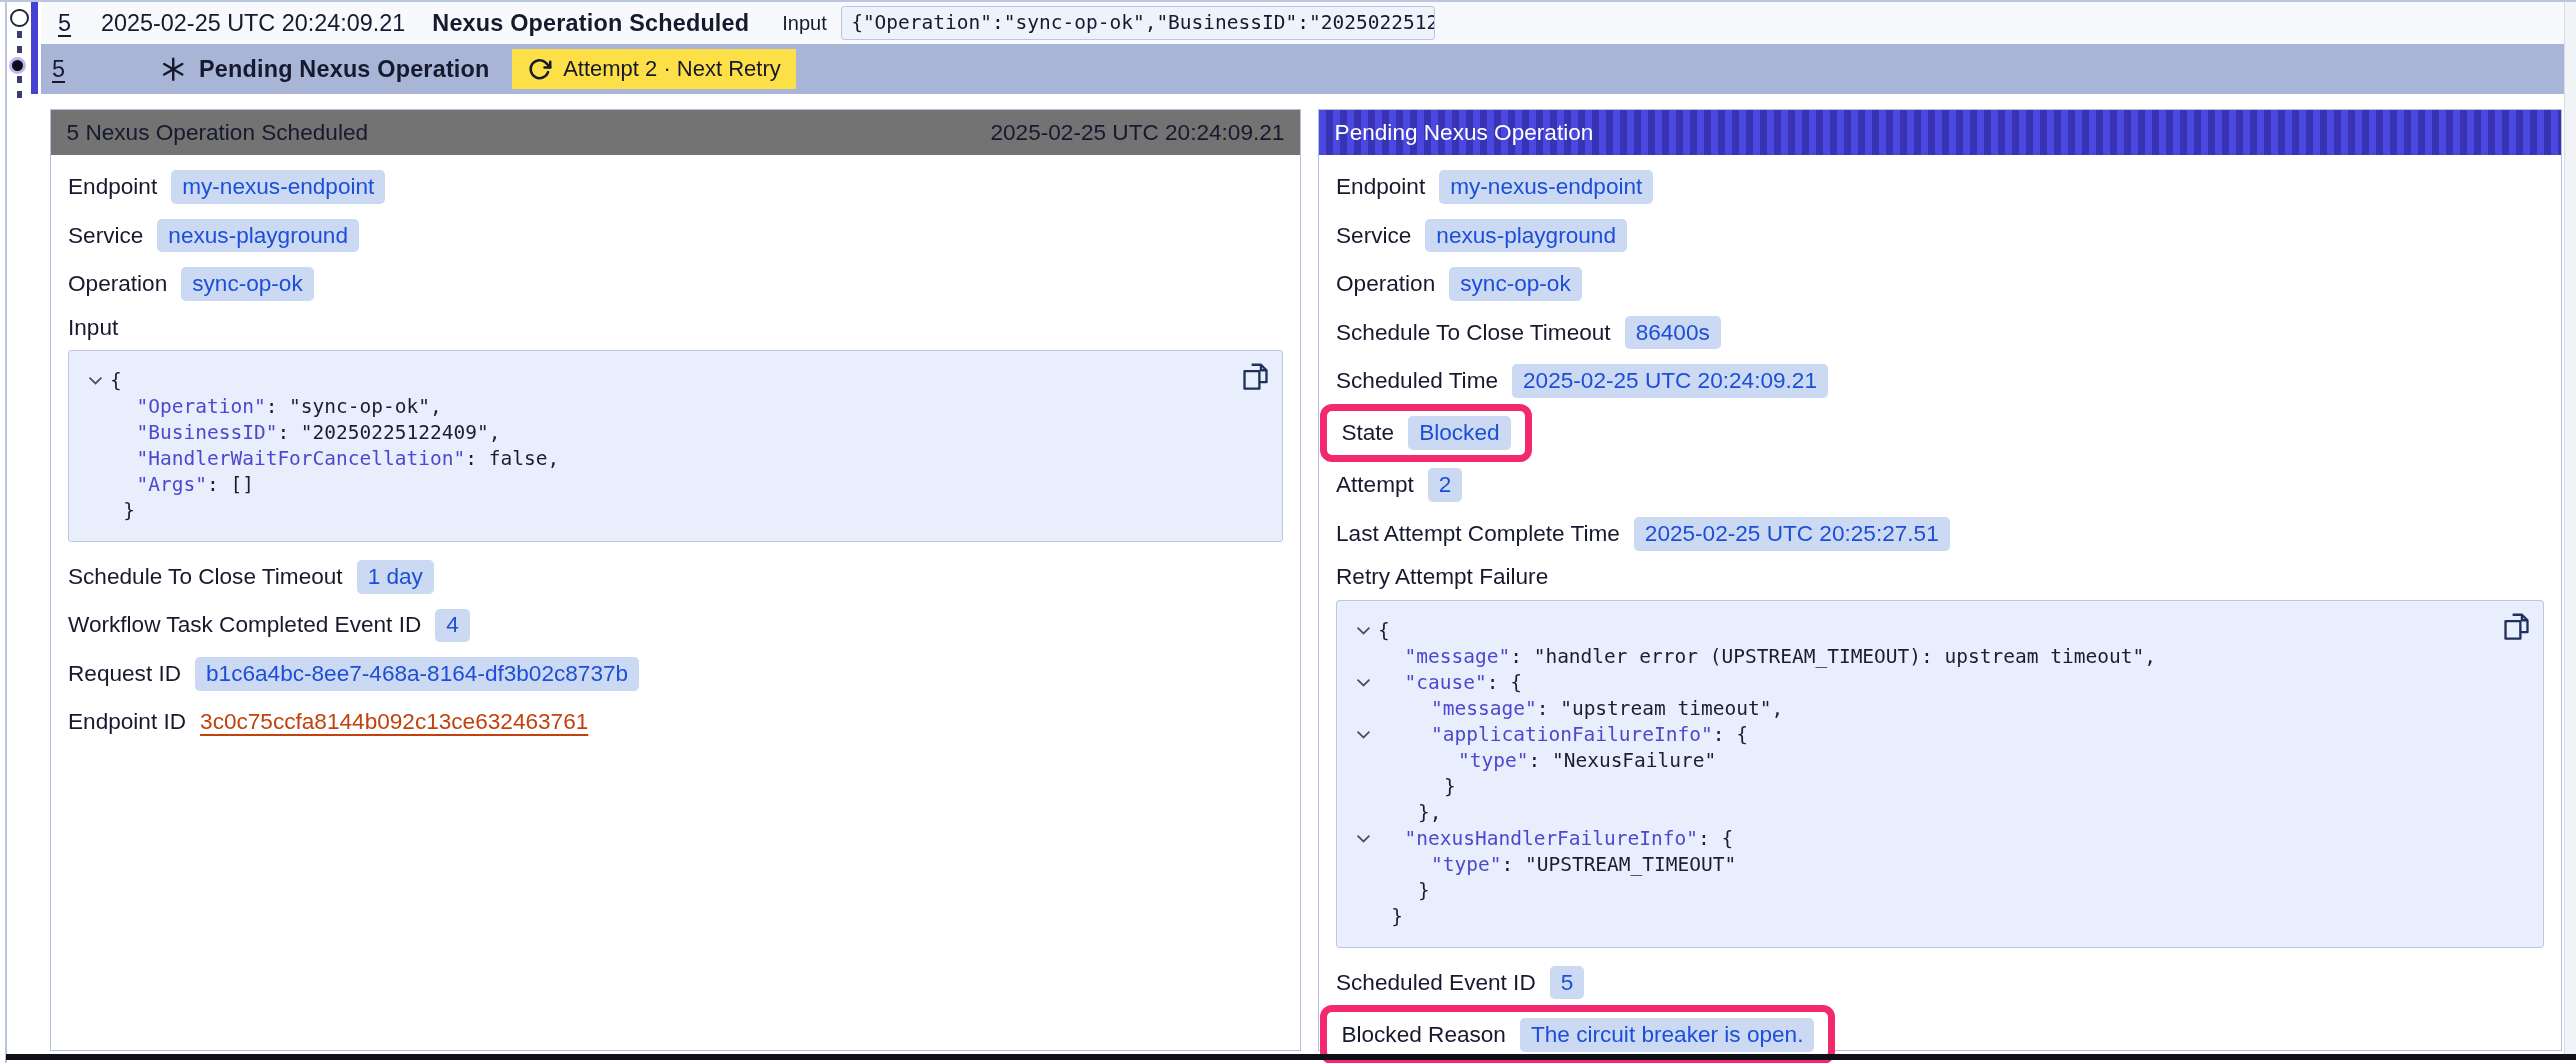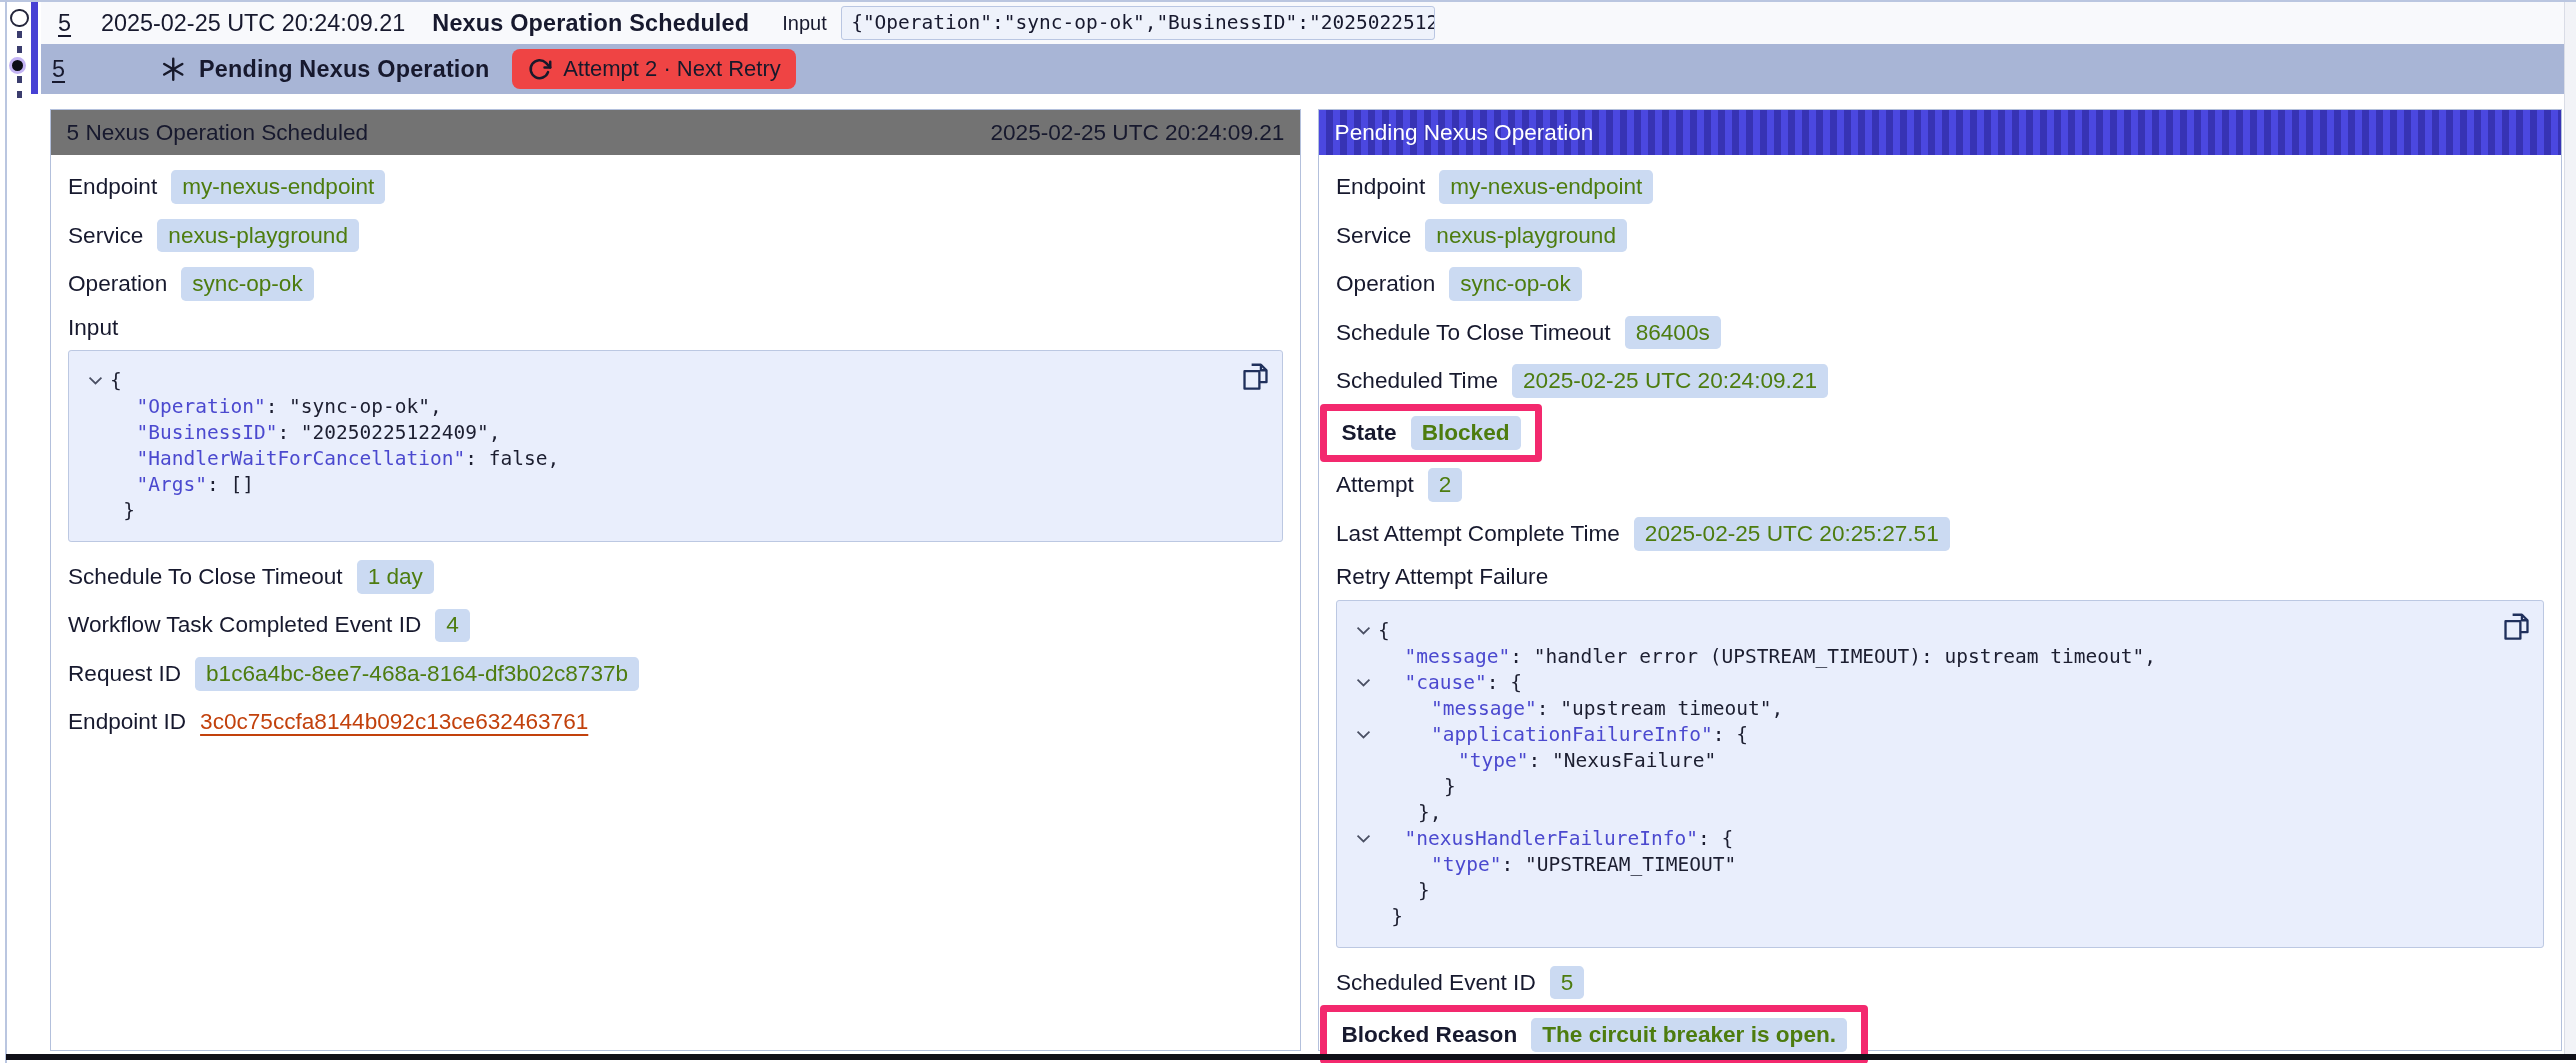--- a/index.html
+++ b/index.html
@@ -32,38 +32,38 @@
   .ev-row-2 .ev-id { margin-left: 11px; }
   .ev-ts { margin-left: 30px; }
   .ev-title { margin-left: 27px; font-weight: 700; letter-spacing: 0.2px; }
   .input-label { margin-left: 33px; font-size: 20px; }
   .input-preview { margin-left: 14px; width: 594px; height: 34px; line-height: 31px;
       background: #eef2fb; border: 1.6px solid #b9c6e2; border-radius: 3.1px; padding: 0 9.4px;
       font-family: "DejaVu Sans Mono", monospace; font-size: 19.5px; white-space: nowrap; overflow: hidden; }
   .asterisk-wrap { margin-left: 95px; display: inline-flex; }
   .ev-row-2 .ev-title { margin-left: 12.5px; }
   .retry-badge { margin-left: 22px; display: inline-flex; align-items: center; gap: 11px;
-      background: #ef4444; border-radius: 8px; padding: 7px 15.6px; font-size: 22px; color: #17192b; }
+      background: #fde047; border-radius: 1px; padding: 7px 15.6px; font-size: 22px; color: #17192b; }
 
   
   .panel { position: absolute; top: 109px; height: 942px; background: #ffffff; border: 1.6px solid #b3c0dc; }
   .panel-left  { left: 50px;  width: 1251px; }
   .panel-right { left: 1318px; width: 1244px; }
   .panel-header { height: 45px; display: flex; align-items: center; justify-content: space-between;
       padding: 0 15.6px; font-size: 22.6px; font-weight: 500; background: #737373; }
   .panel-header.striped { background: repeating-linear-gradient(90deg, #4b48e0 0 7px, #3733b4 7px 14px);
       color: #ffffff; font-weight: 500; }
   .panel-body { padding: 14px 17px; }
 
   .field-row { display: flex; align-items: center; gap: 14px; margin-bottom: 12.5px; min-height: 36px; font-size: 22.6px; }
   .f-label { white-space: nowrap; }
-  .chip { background: #cbdaf2; border-radius: 4.7px; padding: 3.9px 11px; white-space: nowrap; color: #4d7c0f; }
+  .chip { background: #cbdaf2; border-radius: 4.7px; padding: 3.9px 11px; white-space: nowrap; color: #1d4ed8; }
   .f-link { color: #c2410c; text-decoration: underline; text-underline-offset: 4.7px; }
   .hl-box { display: inline-flex; align-items: center; gap: 14px; background: #ffffff;
-      border: 7px solid #f3296e; border-radius: 4px; padding: 5.5px 14px; margin: -7.8px 0 -7.8px -15.6px; font-weight: bold; }
+      border: 7px solid #f3296e; border-radius: 12px; padding: 5.5px 14px; margin: -7.8px 0 -7.8px -15.6px; }
 
   .section-label { font-size: 22.6px; margin: 4.7px 0 9.4px 0; }
   .code-block { position: relative; background: #e9eefc; border: 1.6px solid #bcc8e2; border-radius: 3.1px;
       padding: 17px 14px 17px 11px; margin-bottom: 17px; }
   .code-line { display: flex; align-items: center; height: 26px; }
   .chev-col { width: 30px; flex: 0 0 30px; display: inline-flex; justify-content: center; color: #4a4f63; }
   .code-text { font-family: "DejaVu Sans Mono", monospace; font-size: 19.5px; white-space: pre; color: #1c1e30; }
   .j-key { color: #4b49cf; }
   .copy-btn { position: absolute; top: 9.4px; right: 11px; width: 31px; height: 34px; cursor: pointer; }
 </style>

